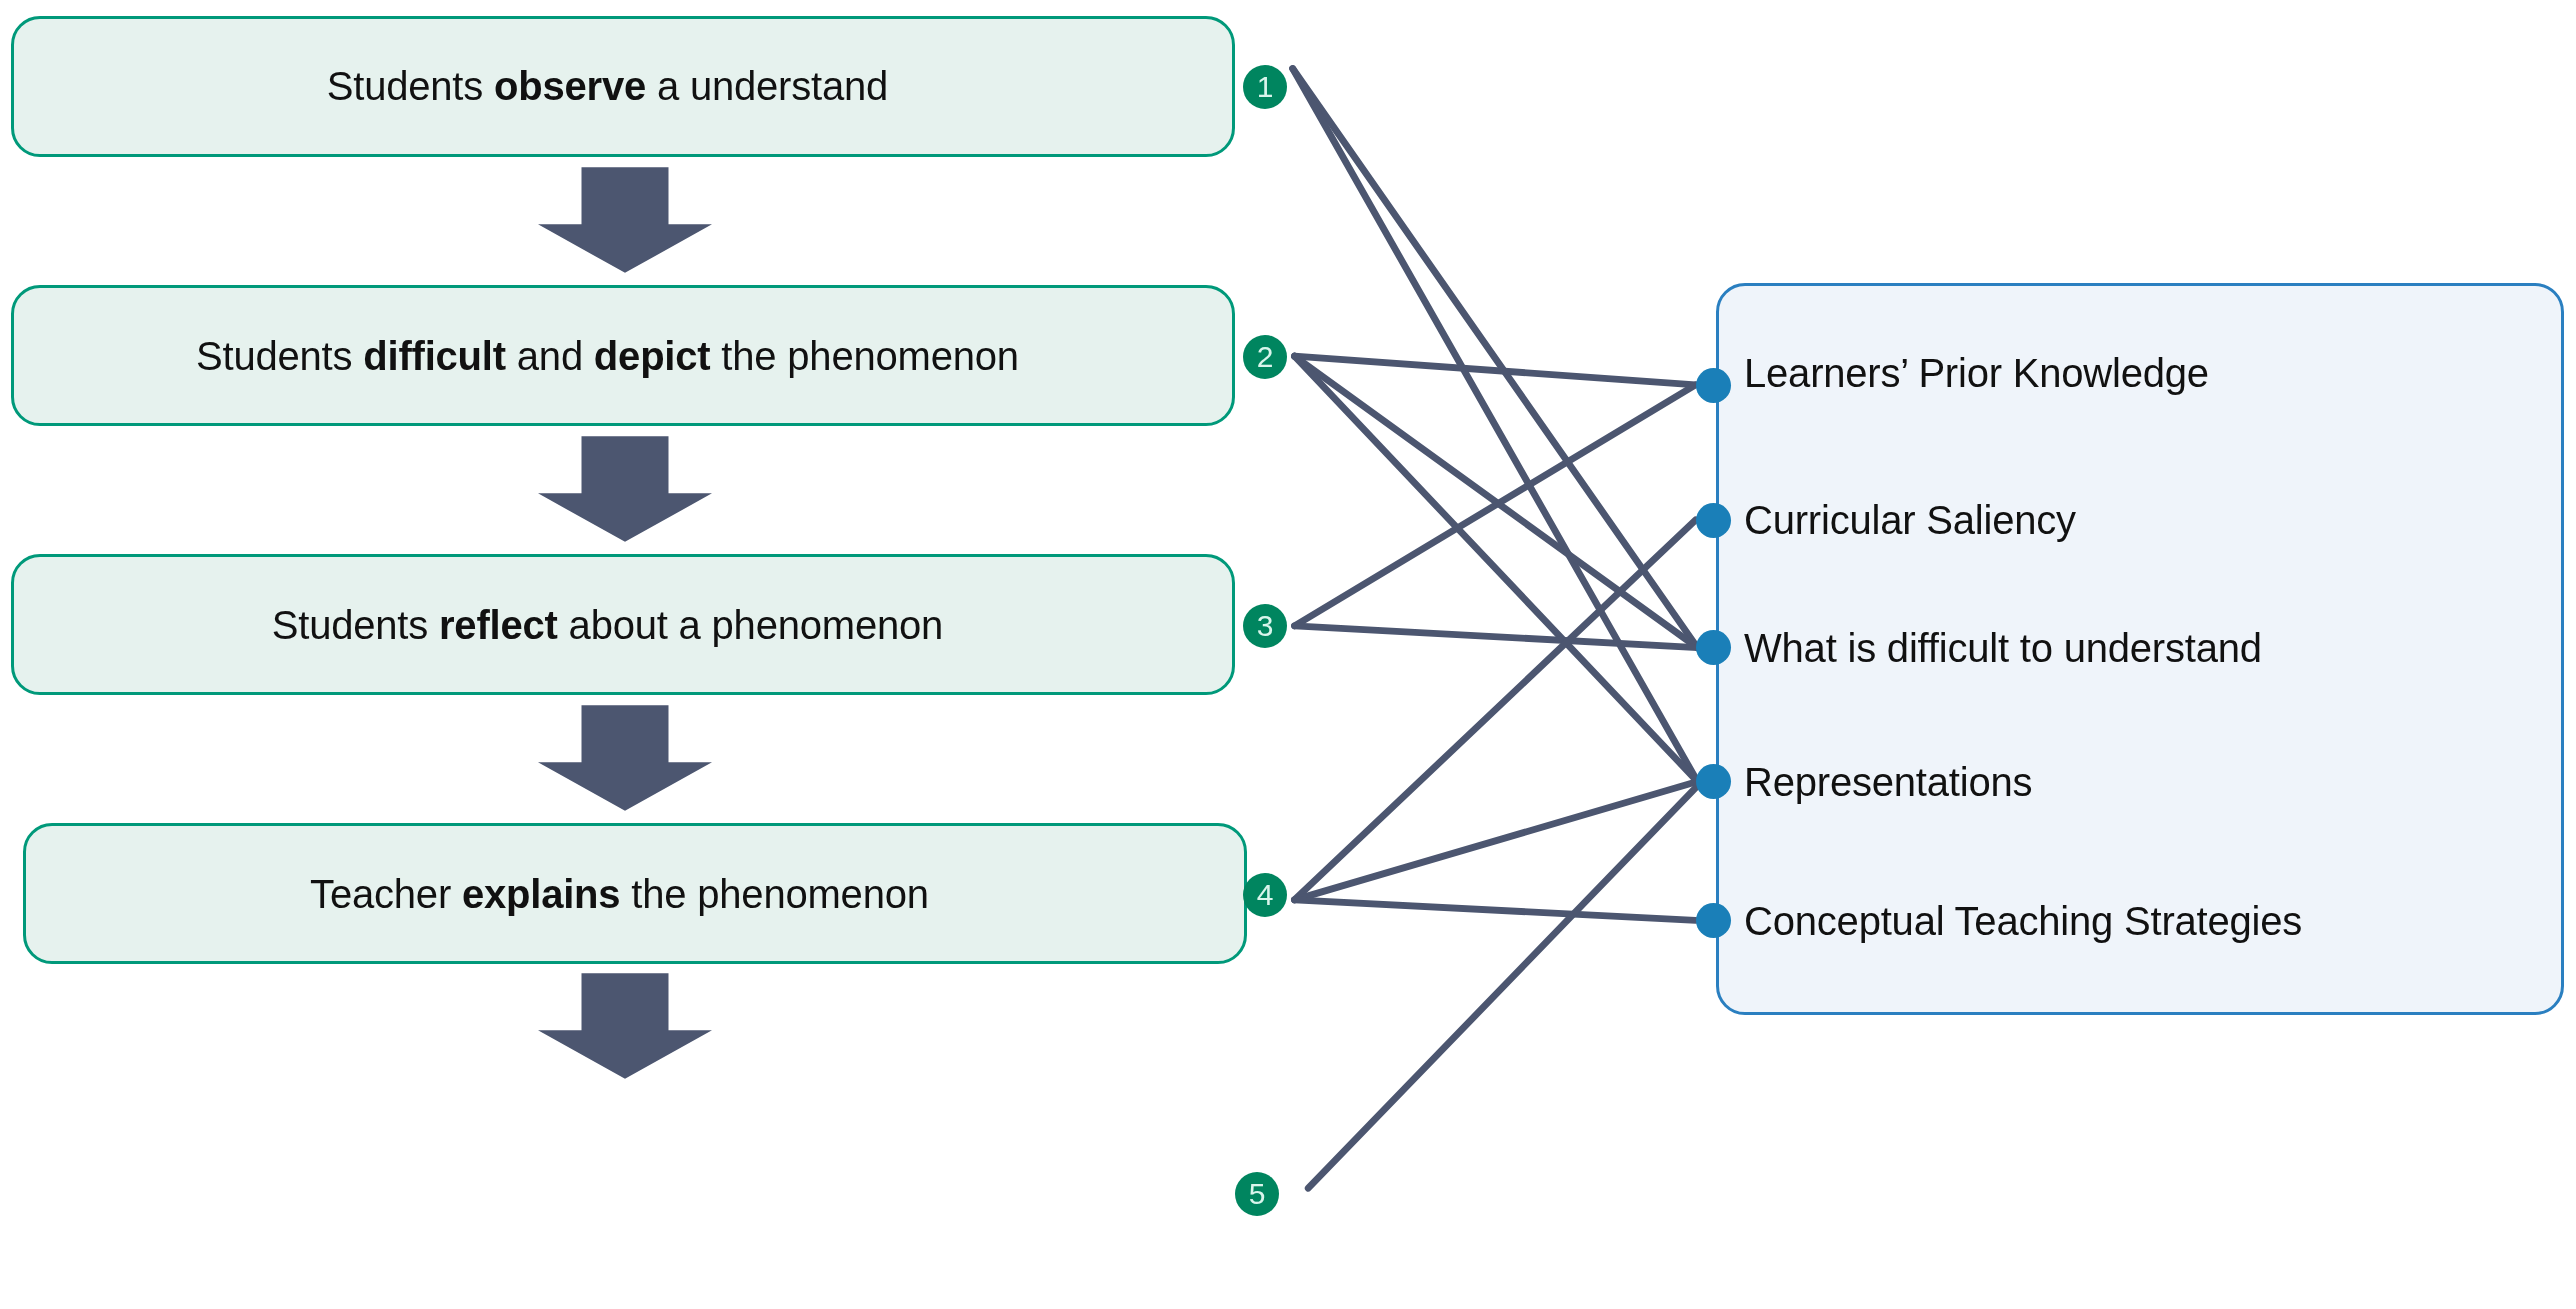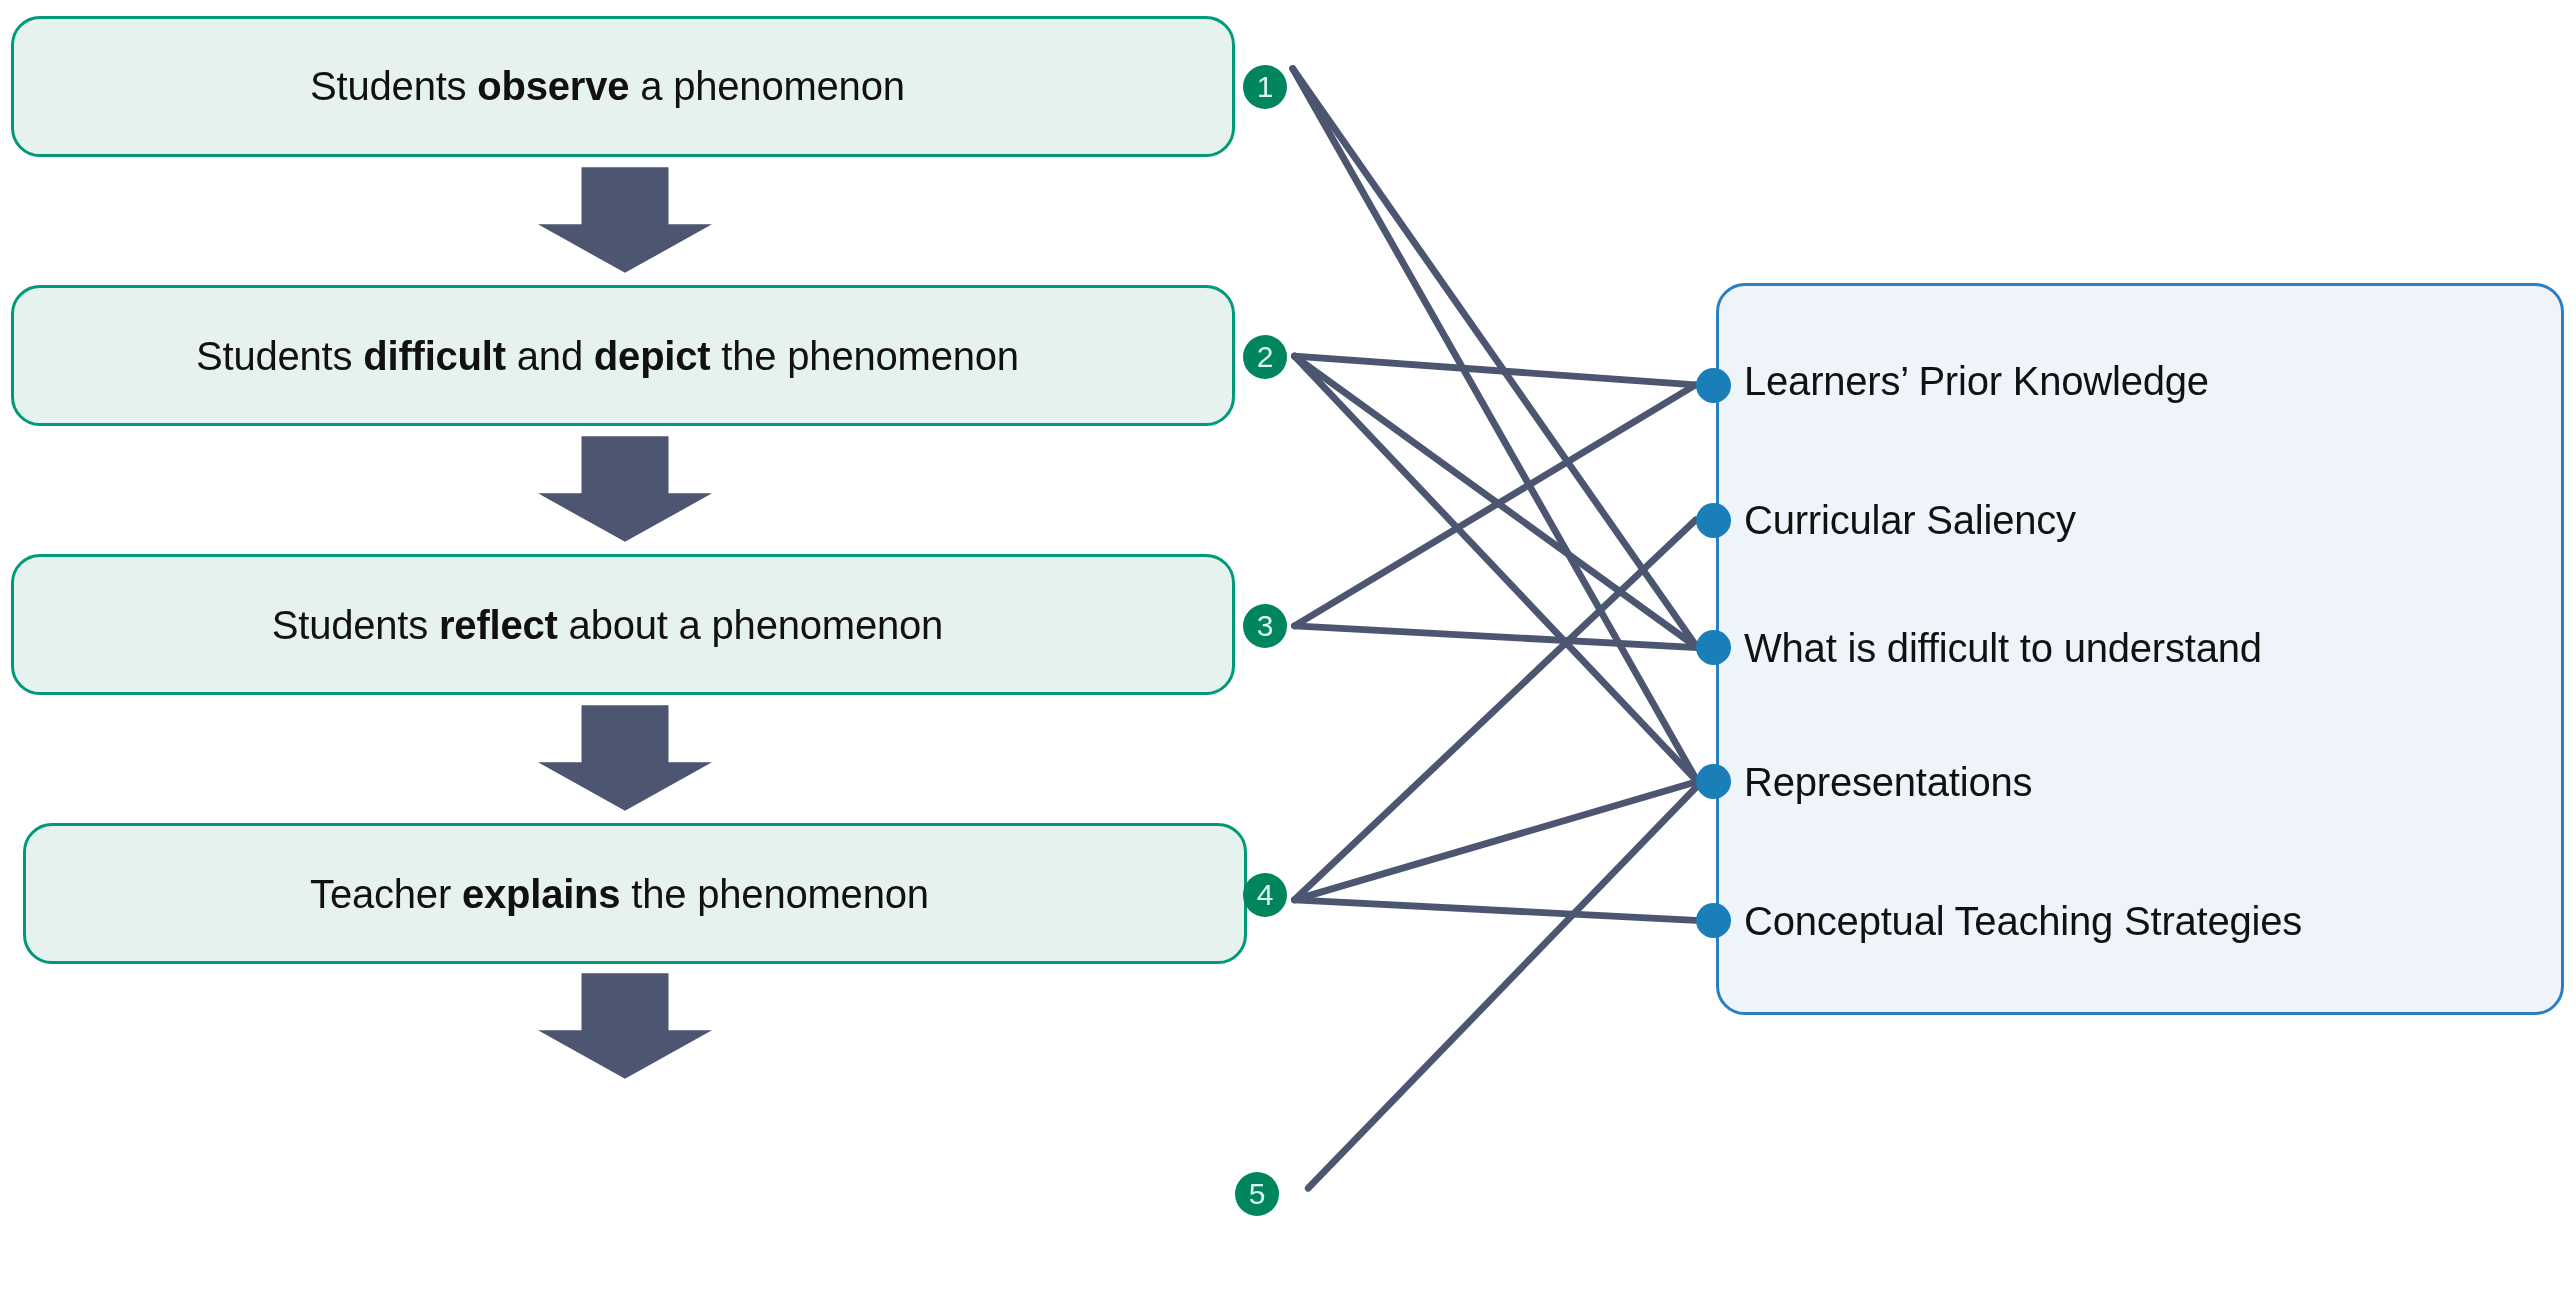--- a/index.html
+++ b/index.html
@@ -125,21 +125,21 @@
       <line x1="2078" y1="1445" x2="2722" y2="835"></line>
       <line x1="2078" y1="1445" x2="2725" y2="1255"></line>
       <line x1="2078" y1="1445" x2="2722" y2="1478"></line>
 
       <line x1="2100" y1="1908" x2="2725" y2="1262"></line>
     </g>
   </svg>
 
   <div class="step-box" style="left:11.2px; top:15.6px; width:1224px; height:141px;">
     <span>
-        <span class="line"><span>Students </span><b>observe</b><span> a phenomenon</span></span>
+        <span class="line"><span>Students </span><b>observe</b><span> a understand</span></span>
       </span>
   </div>
   <div class="step-badge" style="left:1243px; top:65px;">1</div>
 
   <svg class="down-arrow" style="left:538px; top:167px;" viewBox="0 0 280 170" xmlns="http://www.w3.org/2000/svg">
     <polygon points="70,0 210,0 210,92 280,92 140,170 0,92 70,92" fill="#4c5670"></polygon>
   </svg>
 
   <div class="step-box" style="left:11.2px; top:285px; width:1224px; height:141px;">
     <span>
@@ -172,21 +172,21 @@
 
   <svg class="down-arrow" style="left:538px; top:973px;" viewBox="0 0 280 170" xmlns="http://www.w3.org/2000/svg">
     <polygon points="70,0 210,0 210,92 280,92 140,170 0,92 70,92" fill="#4c5670"></polygon>
   </svg>
 
   <div class="step-badge" style="left:1235px; top:1172px;">5</div>
 
   <div id="topic-panel"></div>
 
   <div class="topic-dot" style="left:1696px; top:368px;"></div>
-  <div class="topic-row" style="top:356px;align-items:center;">
+  <div class="topic-row" style="top:348px;align-items:center;">
     <span>Learners’ Prior Knowledge</span>
   </div>
 
   <div class="topic-dot" style="left:1696px; top:503px;"></div>
   <div class="topic-row" style="top:495px;">
     <span>Curricular Saliency</span>
   </div>
 
   <div class="topic-dot" style="left:1696px; top:630px;"></div>
   <div class="topic-row" style="top:623px;">

